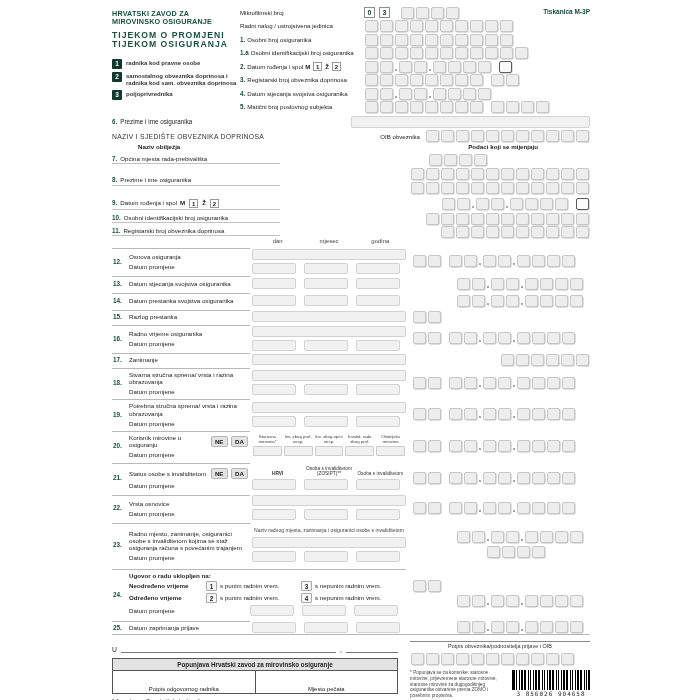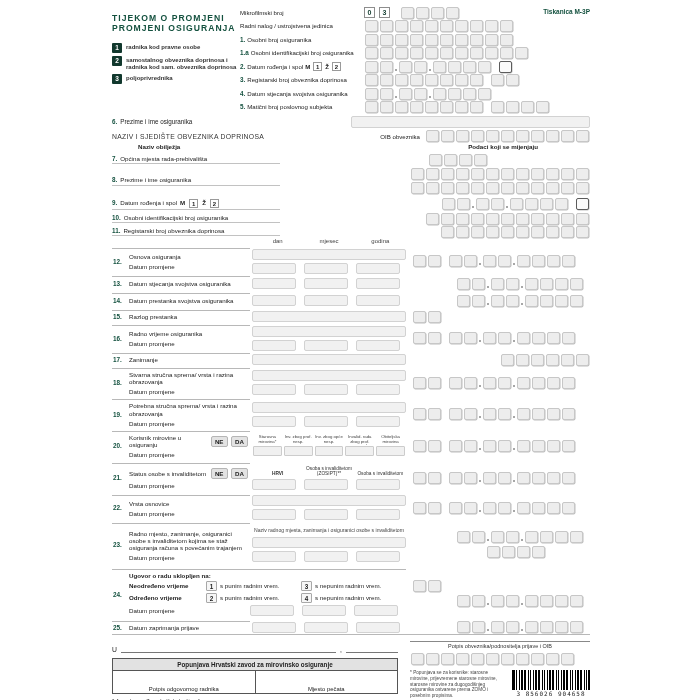--- a/index.html
+++ b/index.html
@@ -104,23 +104,27 @@
 </style>
 </head>
 <body>
 
 <div class="sheet">
 <div class="content">
   <div class="tisk">Tiskanica M-3P</div>
 
   <div class="hdr">
     <div class="hleft">
+      <div class="org">
+        <div>HRVATSKI ZAVOD ZA</div>
+        <div>MIROVINSKO OSIGURANJE</div>
+      </div>
       <div class="ftl">
         <div>TIJEKOM  O  PROMJENI</div>
-        <div>PROMJENI  OSIGURANJA</div>
+        <div>TIJEKOM  OSIGURANJA</div>
       </div>
       <div class="legend">
         <div class="litem">
           <span class="bdg">1</span>
           <span class="llab">radnika kod pravne osobe</span>
         </div>
         <div class="litem">
           <span class="bdg">2</span>
           <span class="llab">samostalnog obveznika doprinosa i radnika kod sam. obveznika doprinosa</span>
         </div>

